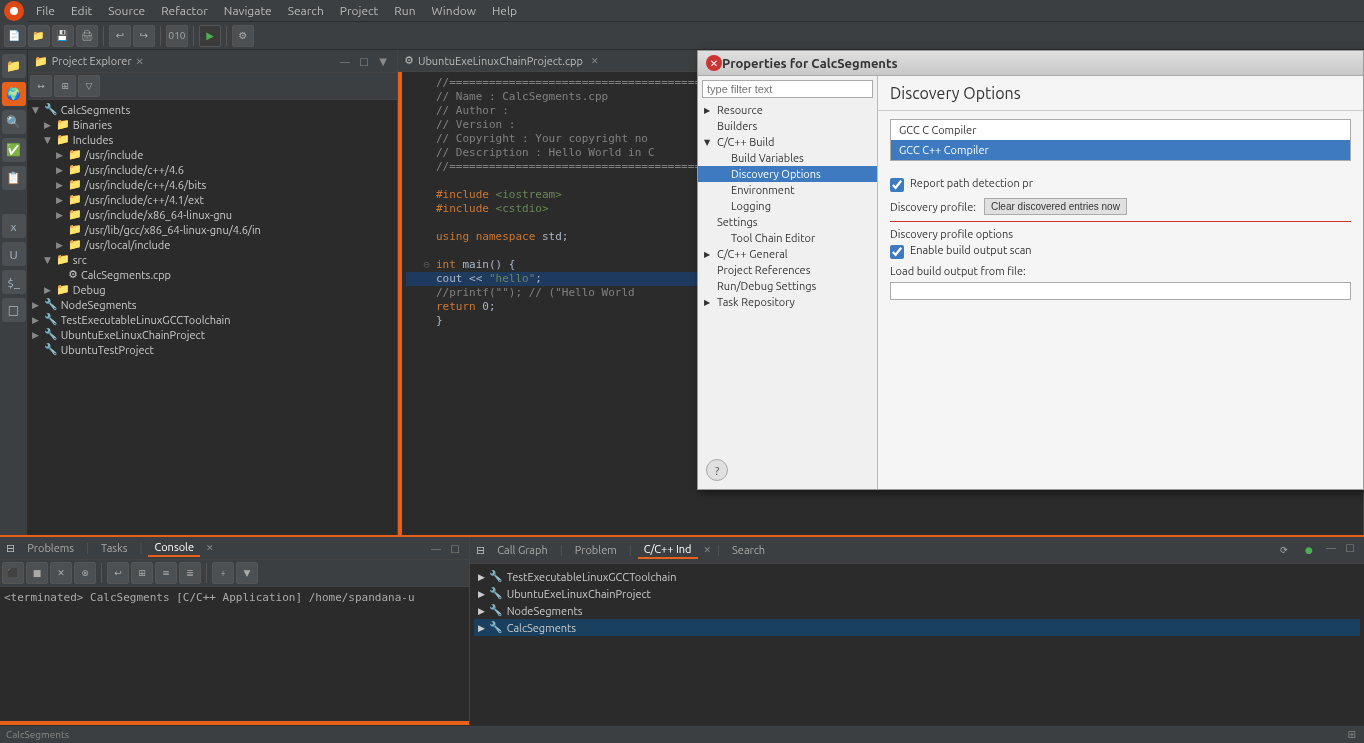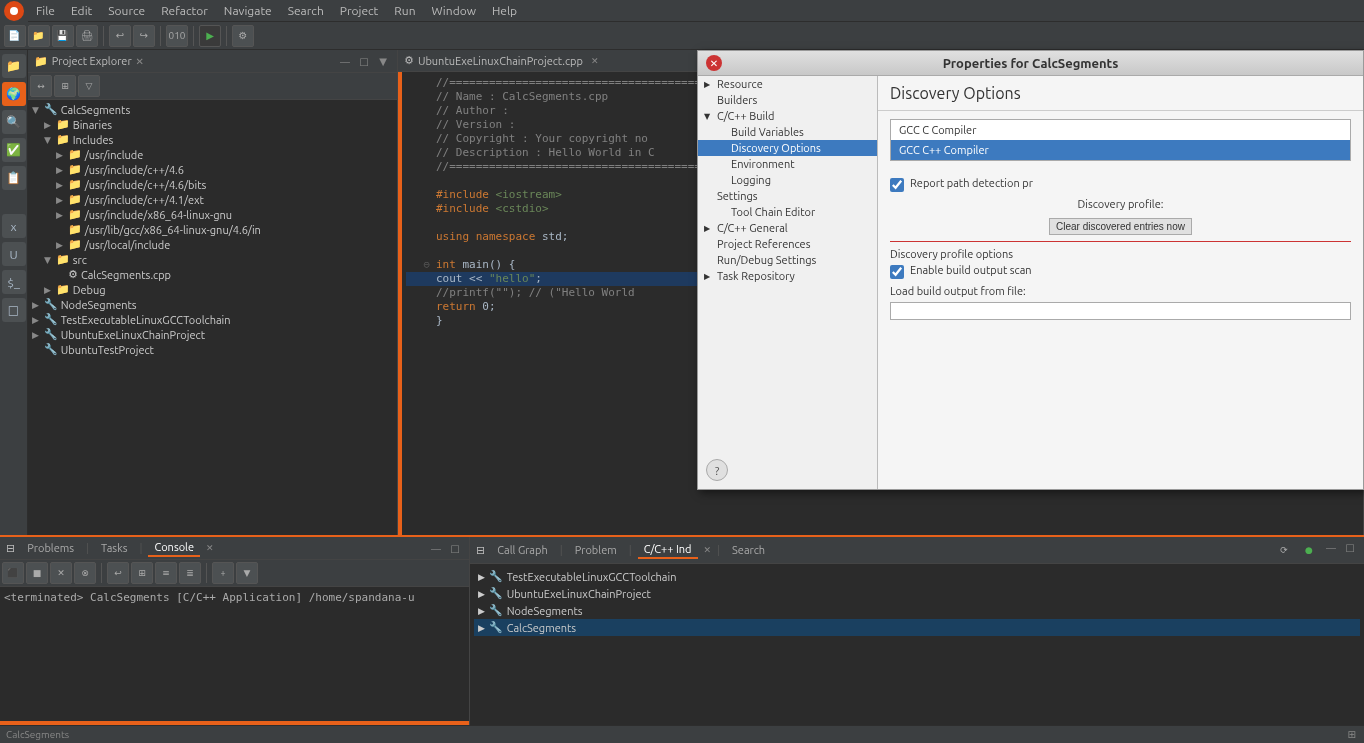--- a/index.html
+++ b/index.html
@@ -65,21 +65,21 @@
     #dialog-content { flex: 1; background: #f5f5f5; display: flex; flex-direction: column; overflow: hidden; }
     .dialog-content-header { padding: 8px 12px; border-bottom: 1px solid #ccc; }
     .dialog-content-title { font-size: 16px; color: #333; font-weight: normal; }
     .compiler-list { margin: 8px 12px; background: white; border: 1px solid #aaa; }
     .compiler-item { padding: 4px 8px; font-size: 11px; color: #333; cursor: pointer; }
     .compiler-item.selected { background: #3d7abf; color: white; }
     .options-panel { padding: 8px 12px; flex: 1; }
     .option-row { display: flex; align-items: flex-start; margin-bottom: 6px; }
     .option-checkbox { width: 14px; height: 14px; margin-right: 6px; margin-top: 1px; accent-color: #3d7abf; flex-shrink: 0; }
     .option-label { font-size: 11px; color: #333; }
-    .discovery-profile { display: flex; align-items: center; gap: 8px; margin-bottom: 6px; flex-direction: column; }
+    .discovery-profile { display: flex; align-items: center; gap: 8px; margin-bottom: 6px; }
     .discovery-profile-label { font-size: 11px; color: #333; }
     .clear-btn { padding: 2px 6px; font-size: 10px; background: #e0e0e0; border: 1px solid #aaa; cursor: pointer; color: #333; }
     .divider-line { border: none; border-top: 1px solid #cc3333; margin: 6px 0; }
     .profile-options-title { font-size: 11px; color: #333; margin-bottom: 4px; }
     .load-output-label { font-size: 11px; color: #333; margin-bottom: 3px; }
     .load-output-input { width: 100%; padding: 2px 4px; font-size: 11px; border: 1px solid #aaa; background: white; color: #333; margin-top: 2px; }
     .help-btn { width: 22px; height: 22px; border-radius: 50%; border: 1px solid #aaa; display: flex; align-items: center; justify-content: center; cursor: pointer; font-size: 12px; color: #555; background: #e0e0e0; }
 
     
     #bottom-area { position: absolute; bottom: 18px; left: 0; right: 0; height: 190px; display: flex; border-top: 2px solid #e8611a; }
@@ -345,26 +345,29 @@
         </div>
       </div>
     </div>
   </div>
 
   <div id="properties-dialog">
     <div class="dialog-titlebar">
       <div style="display: flex; align-items: center; gap: 6px;">
         <div class="dialog-close">✕</div>
       </div>
-      <span style="flex: 1; text-align: center; font-size: 13px; color: #333; font-weight: bold;">Properties for CalcSegments</span>
+      <span style="flex: 1; font-size: 13px; color: #333; font-weight: bold;">Properties for CalcSegments</span>
       <div style="width: 16px;"></div>
     </div>
     <div class="dialog-body">
 
       <div id="dialog-nav">
+        <div class="dialog-search">
+          <input type="text" style="width: 100%; padding: 2px 4px; font-size: 11px; border: 1px solid rgb(170, 170, 170); background: white; color: rgb(51, 51, 51);" placeholder="type filter text">
+        </div>
         <div class="nav-tree">
 
           <div class="nav-item">
             <span style="font-size: 8px; width: 10px;">▶</span>
             <span>Resource</span>
           </div>
 
           <div class="nav-item" style="">
             <span style="font-size: 8px; width: 10px;"> </span>
             <span>Builders</span>

